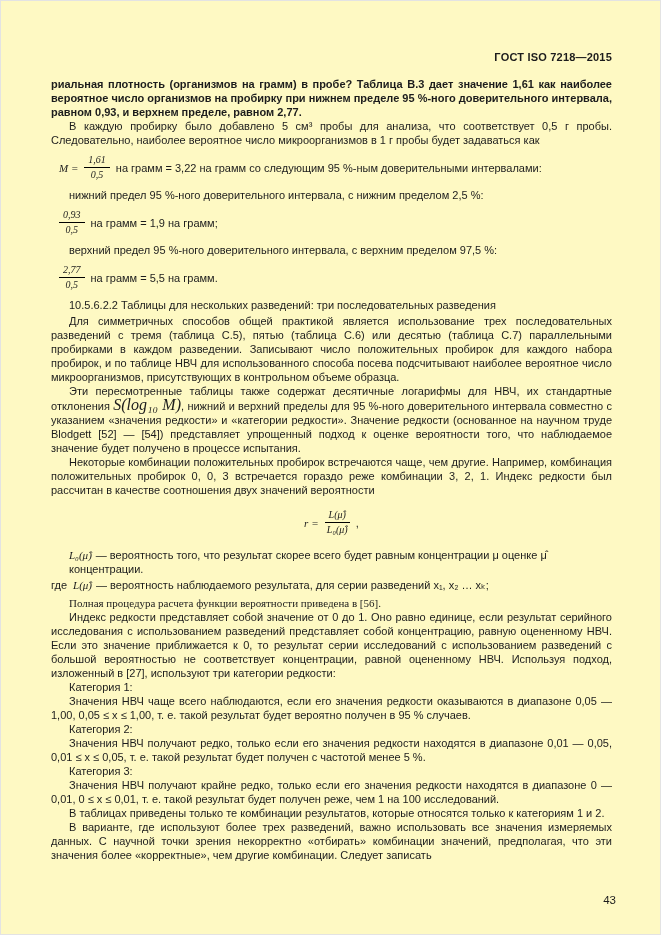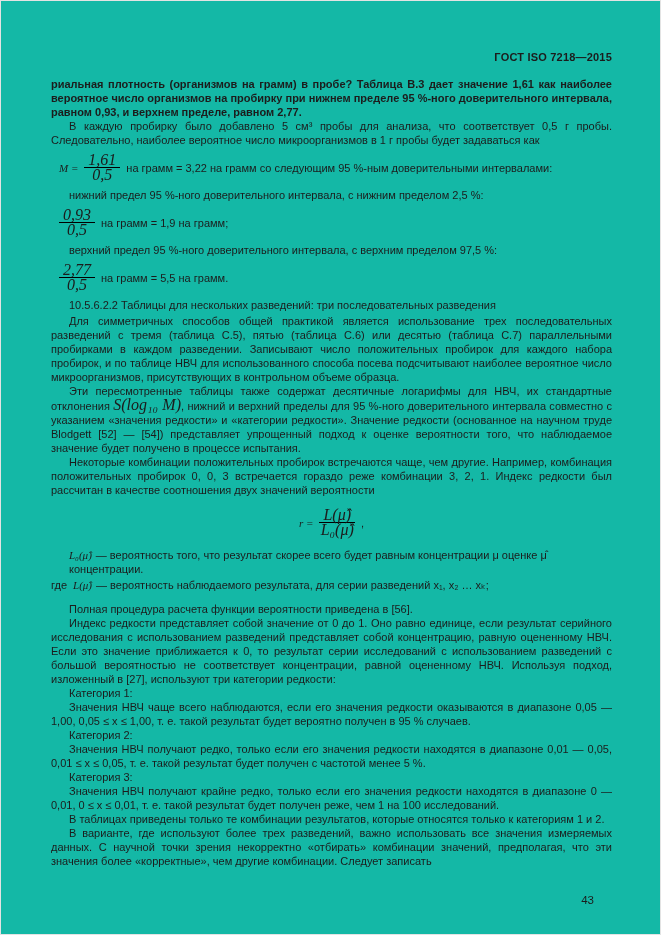--- a/index.html
+++ b/index.html
@@ -7,21 +7,21 @@
   body {
     font-family:"Liberation Sans","DejaVu Sans",sans-serif;
     color:#1c1c1c;
     -webkit-font-smoothing:antialiased;
   }
   .page {
     width:661px; height:935px;
     padding:50px 48px 30px 50px;
     border:1px solid #e3e3e3;
     position:relative;
-    background:#14b8a6;
+    background:#fef9c3;
     overflow:hidden;
   }
   .header {
     text-align:right;
     font-weight:bold;
     font-size:11px;
     margin-bottom:14px;
     letter-spacing:.2px;
   }
   .doc-body {
@@ -45,37 +45,37 @@
     font-size:11px;
     text-align:left;
   }
   .formula.centered { justify-content:center; margin-left:0; margin-top:12px; margin-bottom:12px; }
   .frac {
     display:inline-flex;
     flex-direction:column;
     align-items:center;
     font-family:"Liberation Serif","DejaVu Serif",serif;
     font-style:italic;
-    font-size:16px;
+    font-size:10px;
     line-height:12px;
   }
   .frac .num { border-bottom:1px solid #000; padding:0 4px 1px; }
   .frac .den { padding-top:1px;text-align:center; }
   .heading { text-indent:18px; margin:2px 0; }
   .where-line { display:block; margin:2px 0; text-align:left; }
   .where-line .term { margin:0 4px 0 6px; }
   .where-item2 { margin-left:18px; }
   .where-item2 .term { margin:0 4px 0 0; }
   .footer {
     position:absolute;
-    right:66px;
+    right:44px;
     bottom:28px;
     font-size:11.5px;
   }
-  .mt4 { margin-top:10px; }
+  .mt4 { margin-top:4px;font-family:Liberation Serif, serif; }
 </style>
 </head>
 <body>
 
 <div class="page">
 
   <div class="header">
     <span>ГОСТ ISO 7218—2015</span>
   </div>
 

